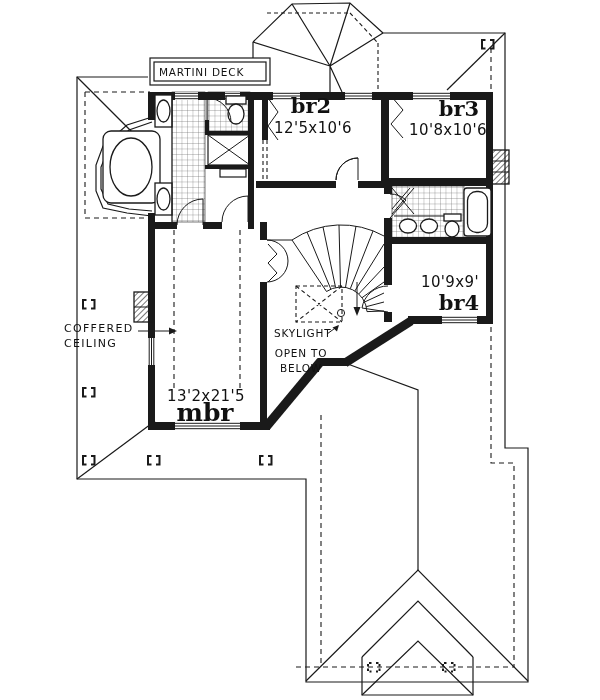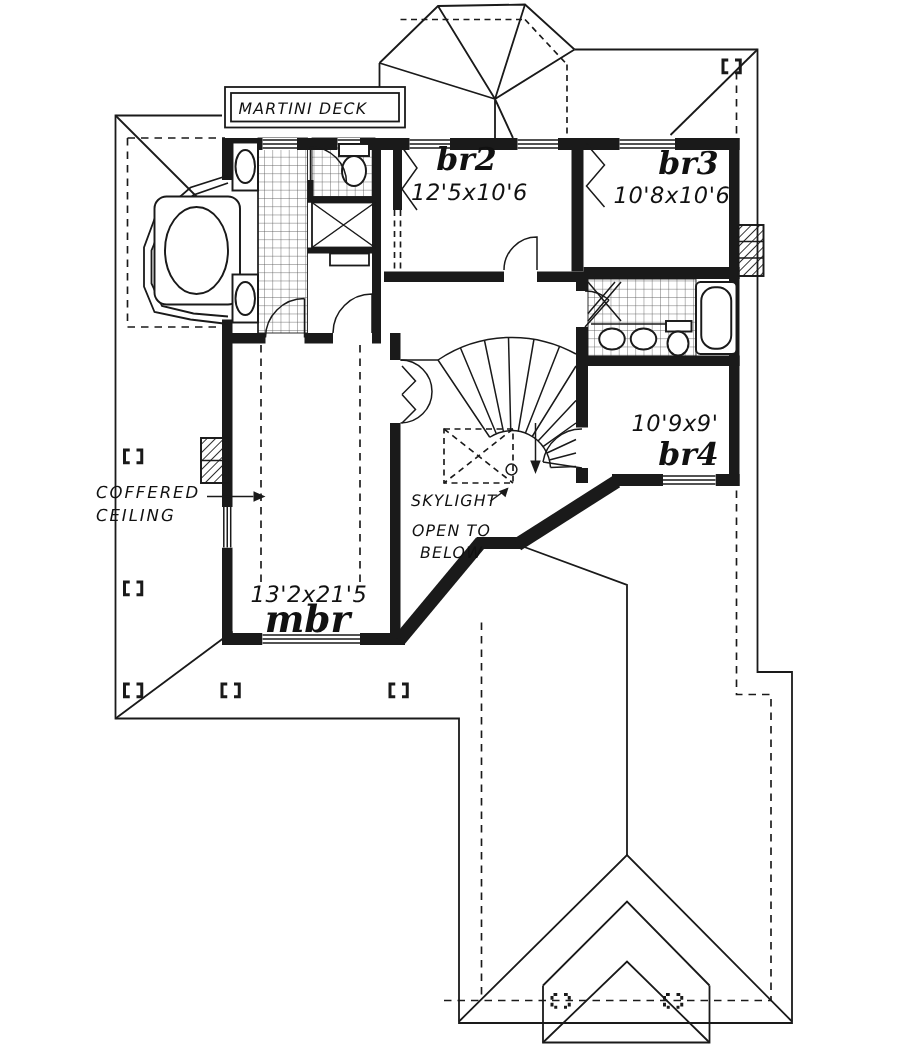--- a/index.html
+++ b/index.html
@@ -1,17 +1,17 @@
 <!DOCTYPE html>
 <html><head>
 <meta charset="utf-8">
 <style>
   html,body{margin:0;padding:0;background:#fff;}
   #stage{position:relative;width:600px;height:700px;background:#ffffff;overflow:hidden;
-         font-family:"DejaVu Sans",sans-serif;font-style:italic;}
+         font-family:"DejaVu Sans",sans-serif;}
   svg{display:block;}
   .thin{stroke:#1a1a1a;stroke-width:1.2;fill:none;}
   .hair{stroke:#1a1a1a;stroke-width:1;fill:none;}
   .dash{stroke:#1a1a1a;stroke-width:1.1;fill:none;stroke-dasharray:5 4;}
   .dash2{stroke:#1a1a1a;stroke-width:1.1;fill:none;stroke-dasharray:4 3;}
   .wall{fill:#1a1a1a;stroke:none;}
   .wallln{stroke:#1a1a1a;stroke-width:9;fill:none;}
   .fix{stroke:#1a1a1a;stroke-width:1.3;fill:#ffffff;}
   .lbl{font-family:"DejaVu Sans",sans-serif;font-size:11px;letter-spacing:1.3px;fill:#111;}
   .lbl2{font-family:"DejaVu Sans",sans-serif;font-size:10.5px;letter-spacing:0.8px;fill:#111;}

